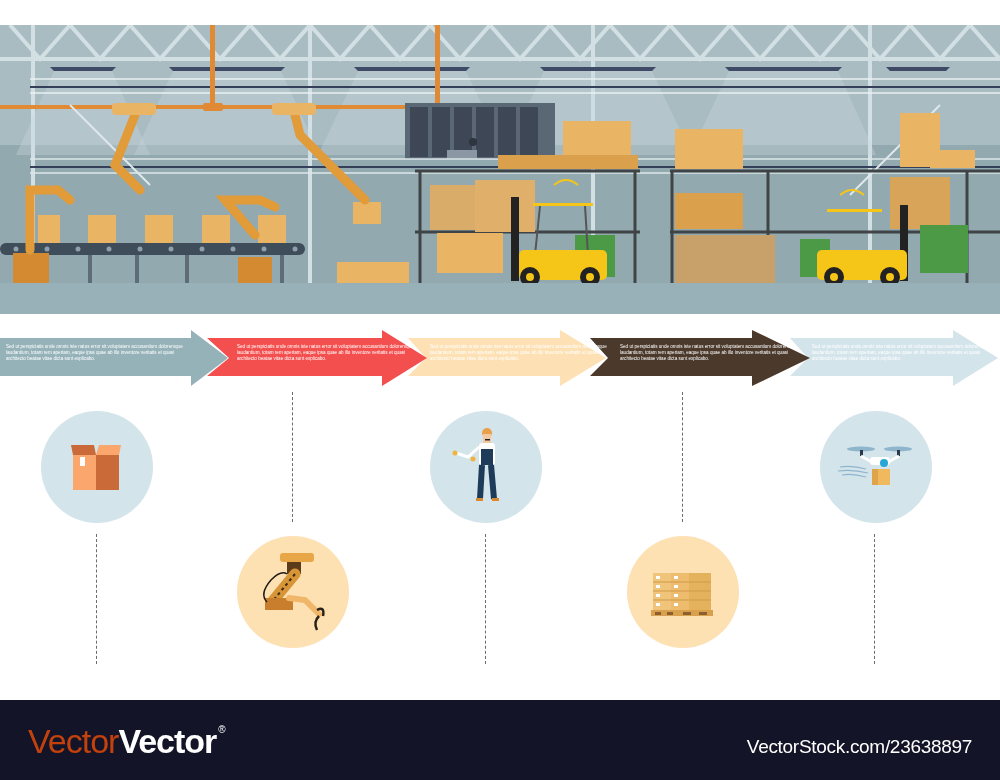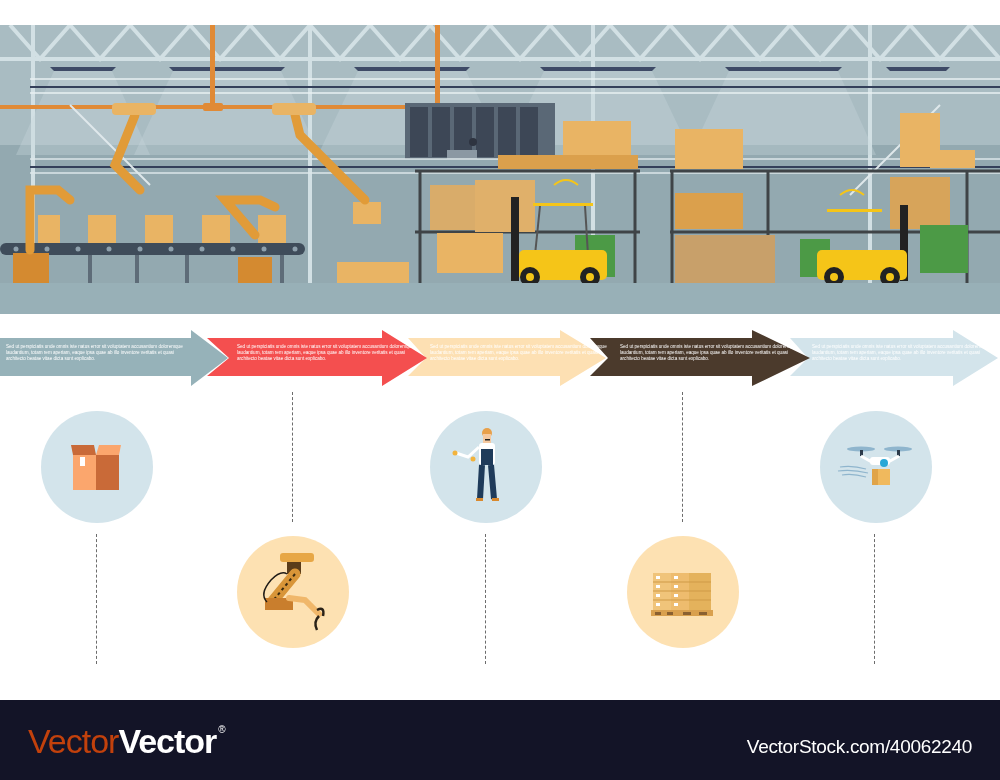--- a/index.html
+++ b/index.html
@@ -332,14 +332,14 @@
         <path d="M18 60 q14 -2 30 2"></path>
         <path d="M22 64 q10 -2 24 2"></path>
     </g>
   </svg>
 </div>
 
 <div class="footer">
   <div class="brand">
     <span class="light">Vector</span><span class="bold">Vector</span><sup>®</sup>
   </div>
-  <div class="asset-id">VectorStock.com/40062240</div>
+  <div class="asset-id">VectorStock.com/23638897</div>
 </div>
 
 </body></html>

